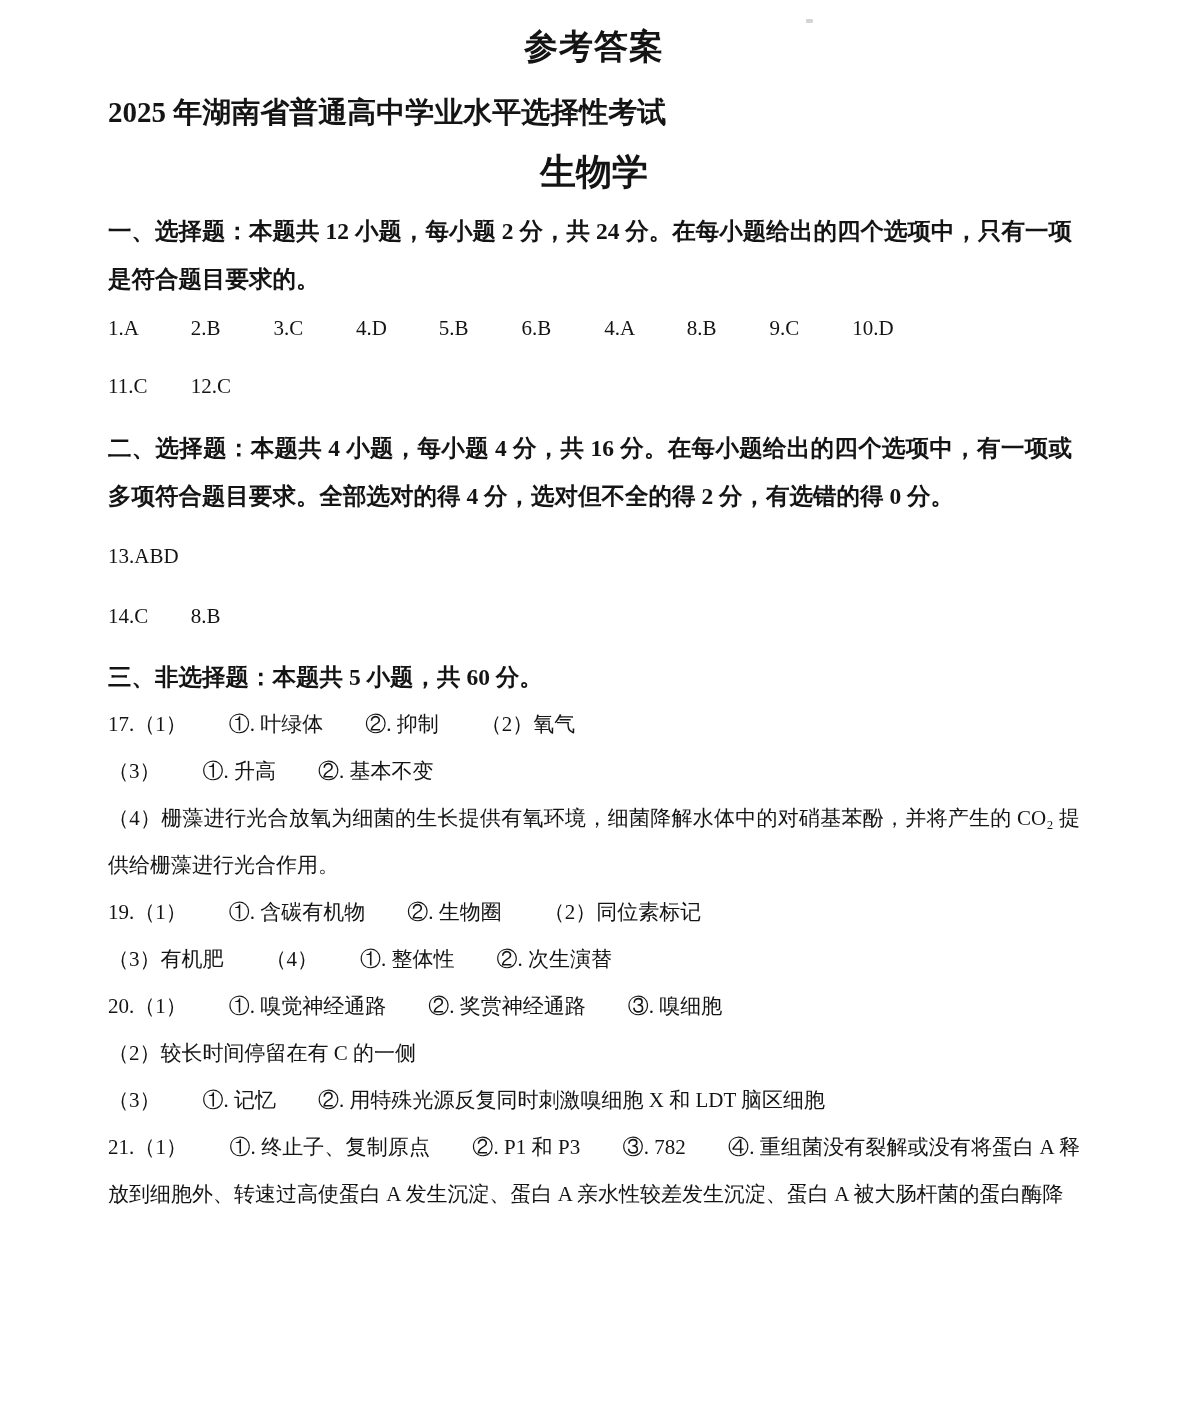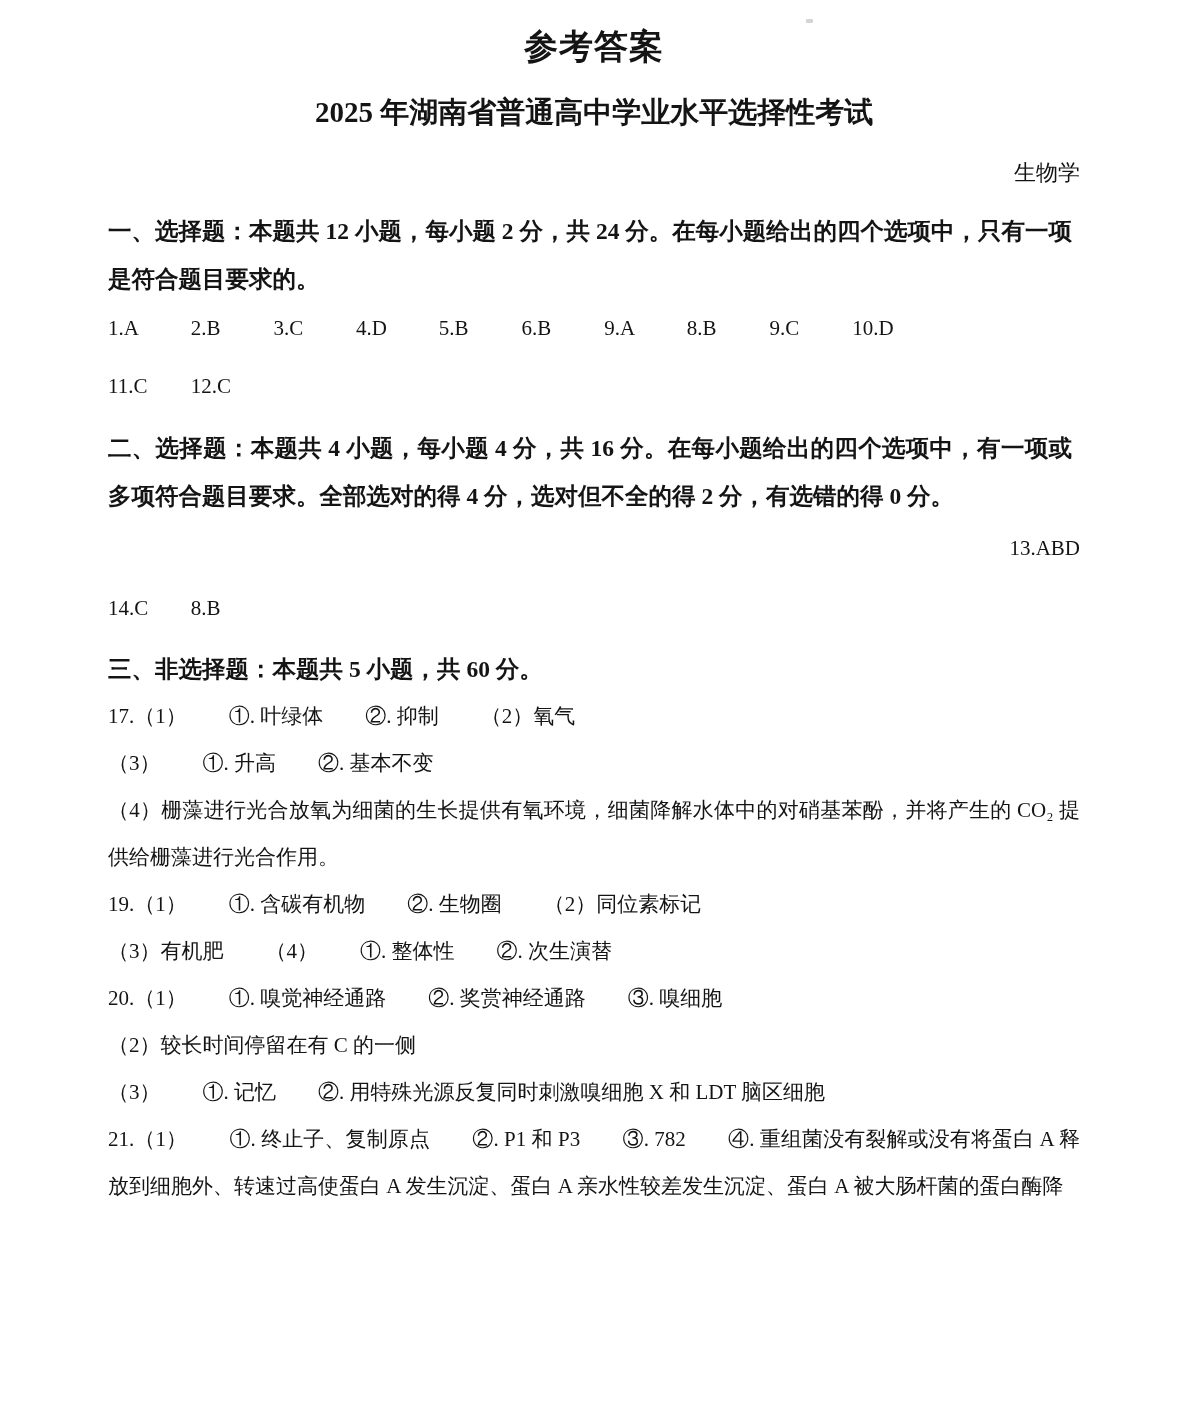--- a/index.html
+++ b/index.html
@@ -25,28 +25,28 @@
     line-height: 42px;
     font-weight: 700;
     text-align: center;
     letter-spacing: 1px;
   }
   .exam-title {
     margin: 26px 0 0 0;
     font-size: 29px;
     line-height: 36px;
     font-weight: 700;
-    text-align: center;
+    text-align: left;
   }
   .subject-title {
     margin: 24px 0 0 0;
-    font-size: 22px;
+    font-size: 36px;
     line-height: 37px;
-    font-weight: 400;
-    text-align: right;
+    font-weight: 700;
+    text-align: center;
   }
   .sec-heading {
     margin: 16px 8px 0 0;
     font-size: 23.5px;
     line-height: 48px;
     font-weight: 700;
     text-align: justify;
   }
   .sec-heading.single {
     line-height: 47px;
@@ -61,21 +61,21 @@
   .ans-row .cell {
     display: inline-block;
     width: 82.7px;
   }
   .ans-row .cell:last-child {
     width: auto;
   }
   .mt-row1 { margin-top: 13px; }
   .mt-row2 { margin-top: 34px; }
   .mt-sec2 { margin-top: 26px; }
-  .mt-13   { margin-top: 16px; text-align: right; }
+  .mt-13   { margin-top: 24px; }
   .mt-1415 { margin-top: 36px; }
   .mt-16   { margin-top: 32px; }
   .lines {
     margin-top: 0;
   }
   .lines p.answer-line {
     margin: 0;
     font-size: 21px;
     line-height: 47px;
     text-align: justify;
@@ -96,21 +96,21 @@
 
 <div class="page">
   <div class="speck"></div>
   <div class="content">
 
     <h1 class="doc-title">参考答案</h1>
     <h2 class="exam-title">2025 年湖南省普通高中学业水平选择性考试</h2>
     <h2 class="subject-title">生物学</h2>
 
     <p class="sec-heading">一、选择题：本题共 12 小题，每小题 2 分，共 24 分。在每小题给出的四个选项中，只有一项是符合题目要求的。</p>
-    <div class="ans-row mt-row1"><span class="cell">1.A</span><span class="cell">2.B</span><span class="cell">3.C</span><span class="cell">4.D</span><span class="cell">5.B</span><span class="cell">6.B</span><span class="cell">9.A</span><span class="cell">8.B</span><span class="cell">9.C</span><span class="cell">10.D</span></div>
+    <div class="ans-row mt-row1"><span class="cell">1.A</span><span class="cell">2.B</span><span class="cell">3.C</span><span class="cell">4.D</span><span class="cell">5.B</span><span class="cell">6.B</span><span class="cell">4.A</span><span class="cell">8.B</span><span class="cell">9.C</span><span class="cell">10.D</span></div>
     <div class="ans-row mt-row2"><span class="cell">11.C</span><span class="cell">12.C</span></div>
 
     <p class="sec-heading mt-sec2">二、选择题：本题共 4 小题，每小题 4 分，共 16 分。在每小题给出的四个选项中，有一项或多项符合题目要求。全部选对的得 4 分，选对但不全的得 2 分，有选错的得 0 分。</p>
     <div class="ans-row mt-13"><span class="cell">13.ABD</span></div>
     <div class="ans-row mt-1415"><span class="cell">14.C</span><span class="cell">8.B</span></div>
 
     <p class="sec-heading single">三、非选择题：本题共 5 小题，共 60 分。</p>
     <div class="lines">
         <p class="answer-line">17.（1）　　①. 叶绿体　　②. 抑制　　（2）氧气</p>
         <p class="answer-line">（3）　　①. 升高　　②. 基本不变</p>

